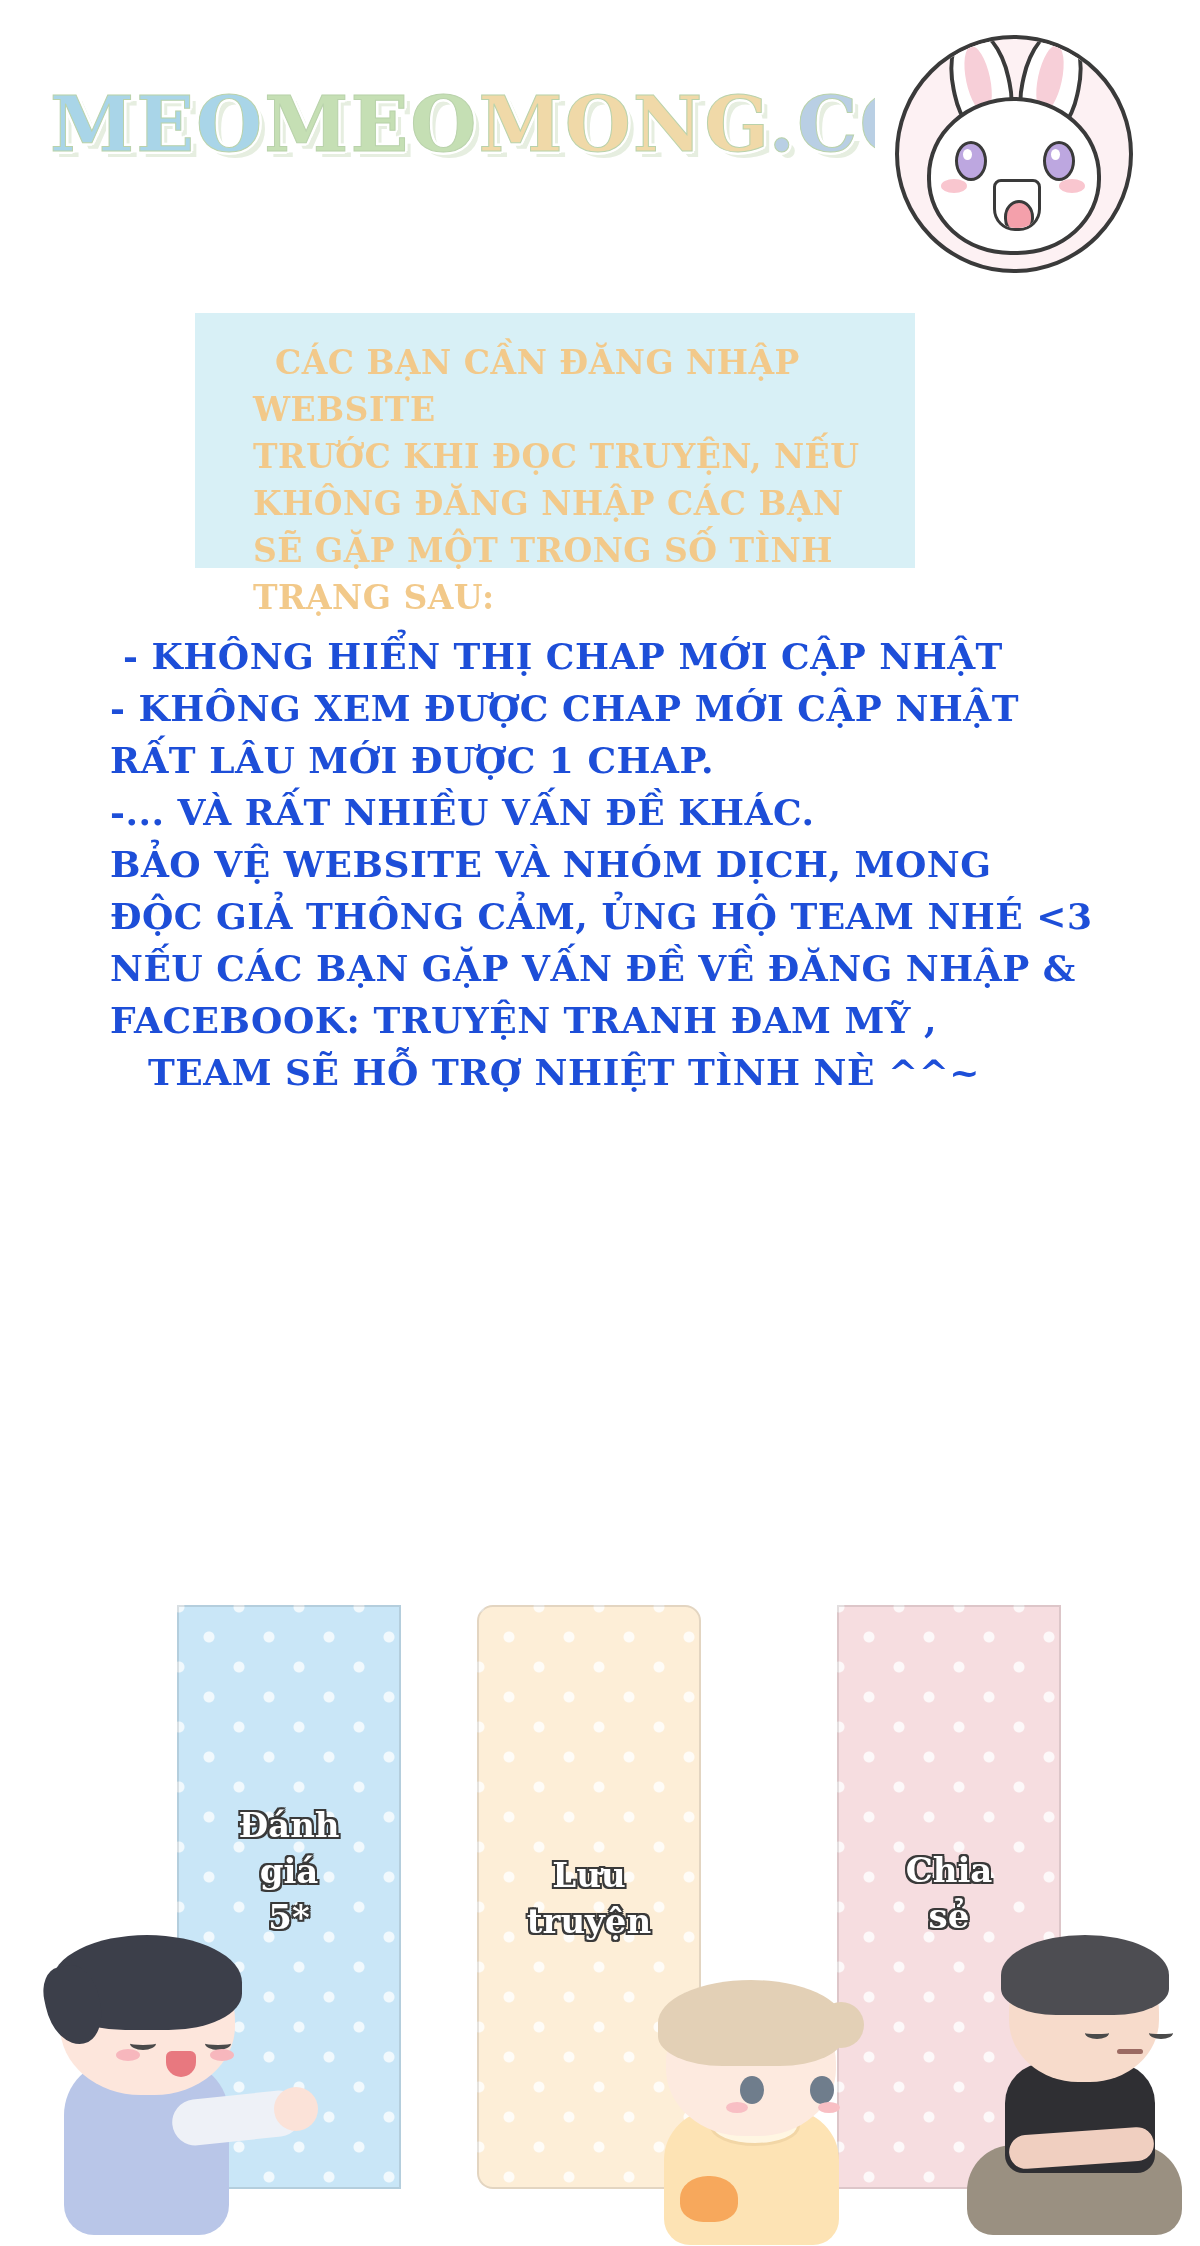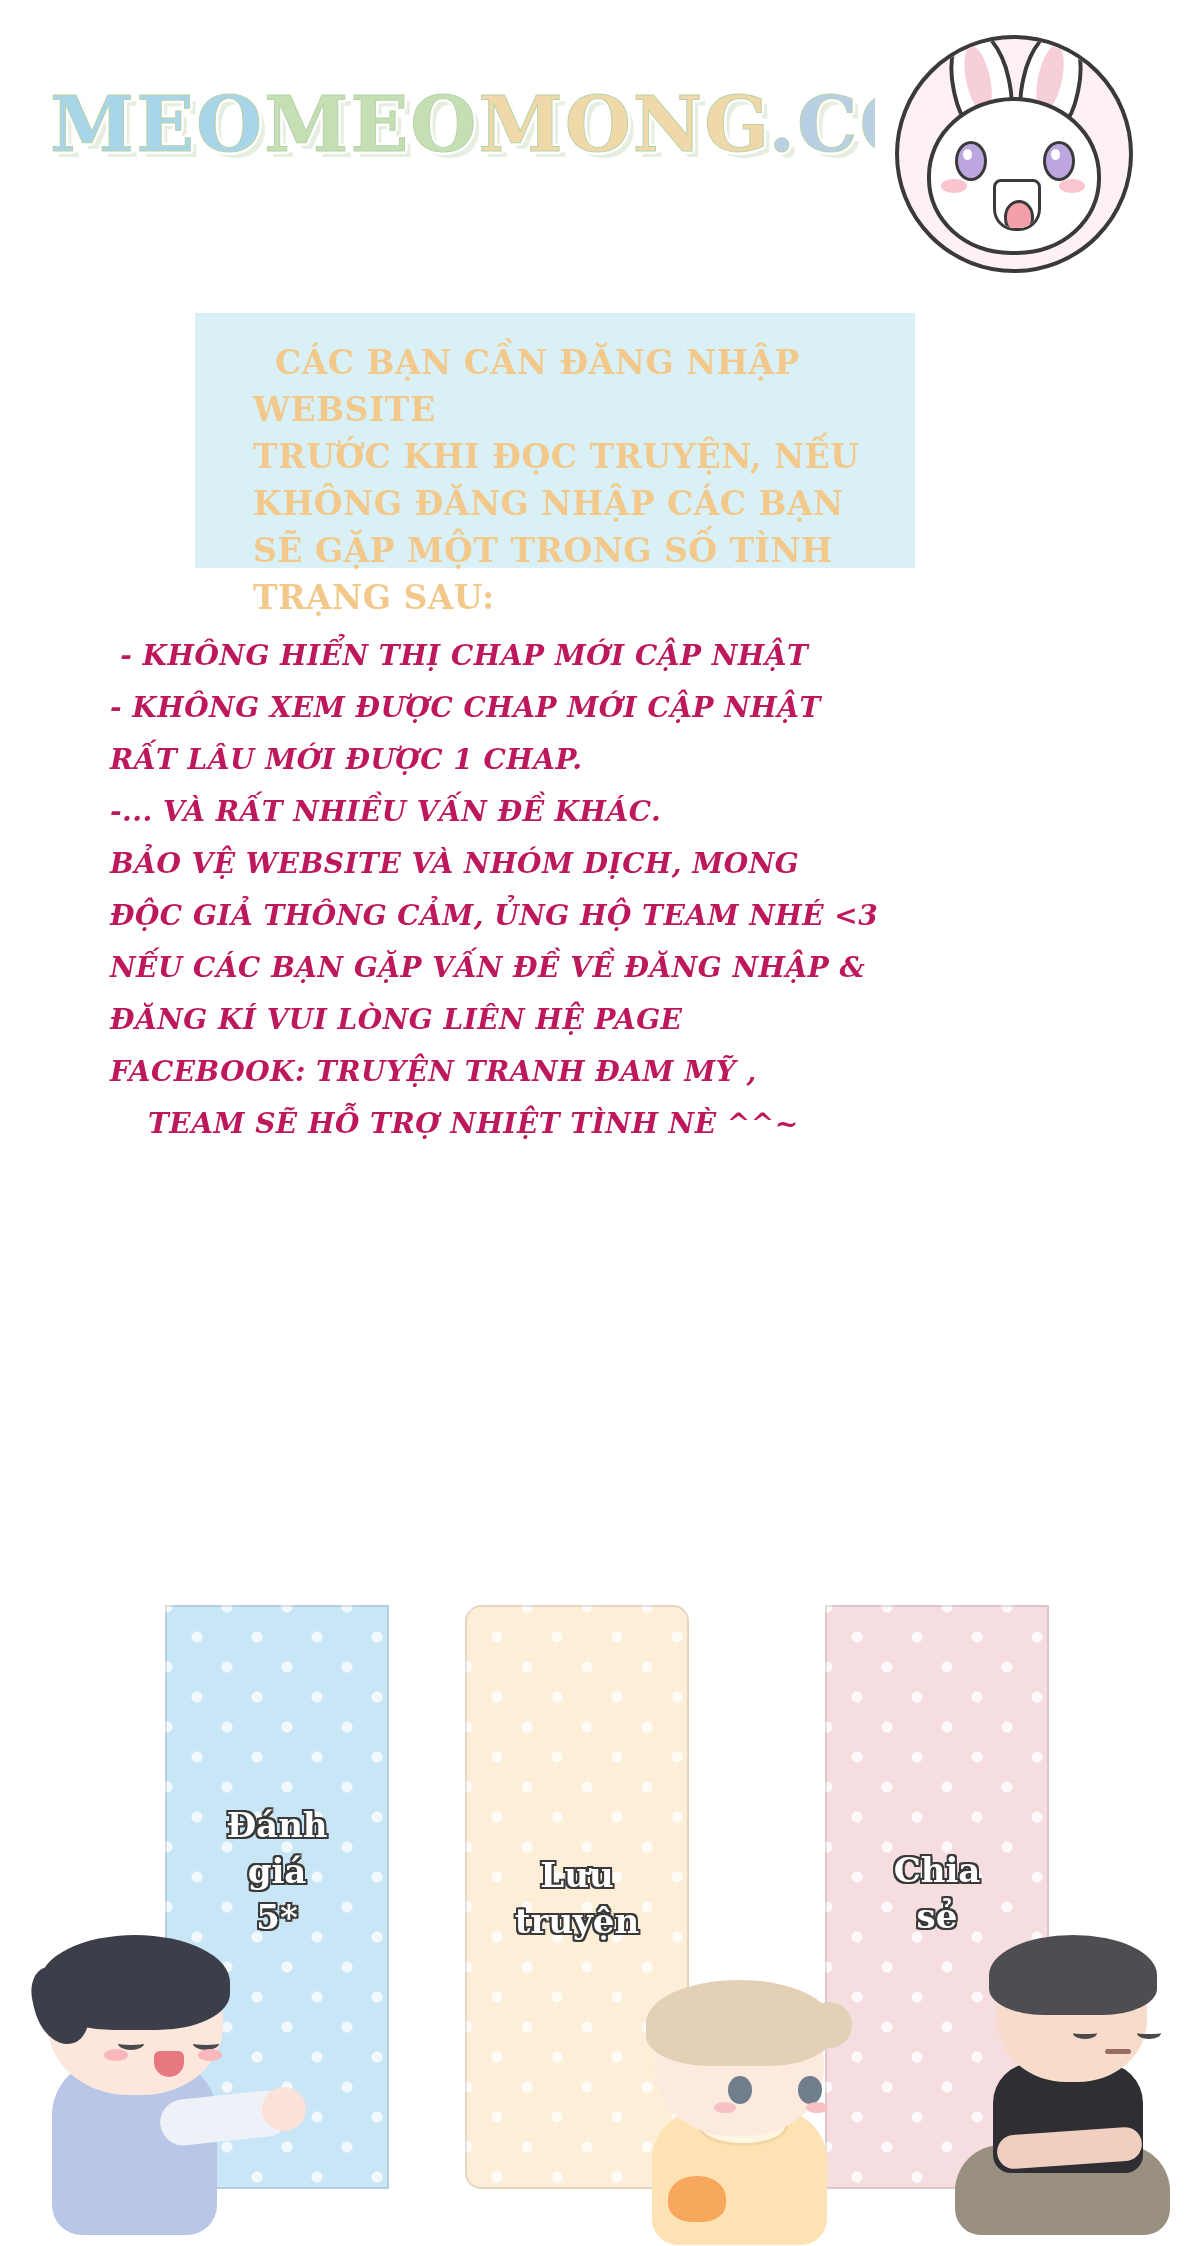--- a/index.html
+++ b/index.html
@@ -161,34 +161,33 @@
   .notice-text .l1 { display: block; text-indent: 22px; }
 
   
   .body-text {
     position: absolute;
     left: 110px;
     top: 630px;
     width: 1010px;
     font-family: "DejaVu Serif", serif;
     font-weight: bold;
-    font-size: 28px;
+    font-size: 36px;
     line-height: 52px;
-    color: #be185d;
+    color: #1d4ed8;
     text-transform: uppercase;
     letter-spacing: 0.5px;
-    font-style: italic;
   }
   .body-text .line { display: block; white-space: pre-wrap; }
   .body-text .indent { text-indent: 38px; }
 
   
   .cards {
     position: absolute;
-    left: 0;
+    left: 12px;
     top: 1605px;
     width: 1120px;
     height: 641px;
   }
   .card {
     position: absolute;
     top: 0;
     width: 220px;
     height: 580px;
     border: 2px solid rgba(0,0,0,0.10);
@@ -482,21 +481,20 @@
 </div>
 
 <div class="body-text">
   <span class="line"> - KHÔNG HIỂN THỊ CHAP MỚI CẬP NHẬT</span>
   <span class="line">- KHÔNG XEM ĐƯỢC CHAP MỚI CẬP NHẬT</span>
   <span class="line">RẤT LÂU MỚI ĐƯỢC 1 CHAP.</span>
   <span class="line">-... VÀ RẤT NHIỀU VẤN ĐỀ KHÁC.</span>
   <span class="line">BẢO VỆ WEBSITE VÀ NHÓM DỊCH, MONG</span>
   <span class="line">ĐỘC GIẢ THÔNG CẢM, ỦNG HỘ TEAM NHÉ &lt;3</span>
   <span class="line">NẾU CÁC BẠN GẶP VẤN ĐỀ VỀ ĐĂNG NHẬP &amp;</span>
-  <span class="line">ĐĂNG KÍ VUI LÒNG LIÊN HỆ PAGE</span>
   <span class="line">FACEBOOK: TRUYỆN TRANH ĐAM MỸ ,</span>
   <span class="line indent">TEAM SẼ HỖ TRỢ NHIỆT TÌNH NÈ ^^~</span>
 </div>
 
 <div class="cards">
 
   <div class="card blue">
     <div class="card-label" style="white-space: pre-line;">Đánh
 giá
 5*</div>

